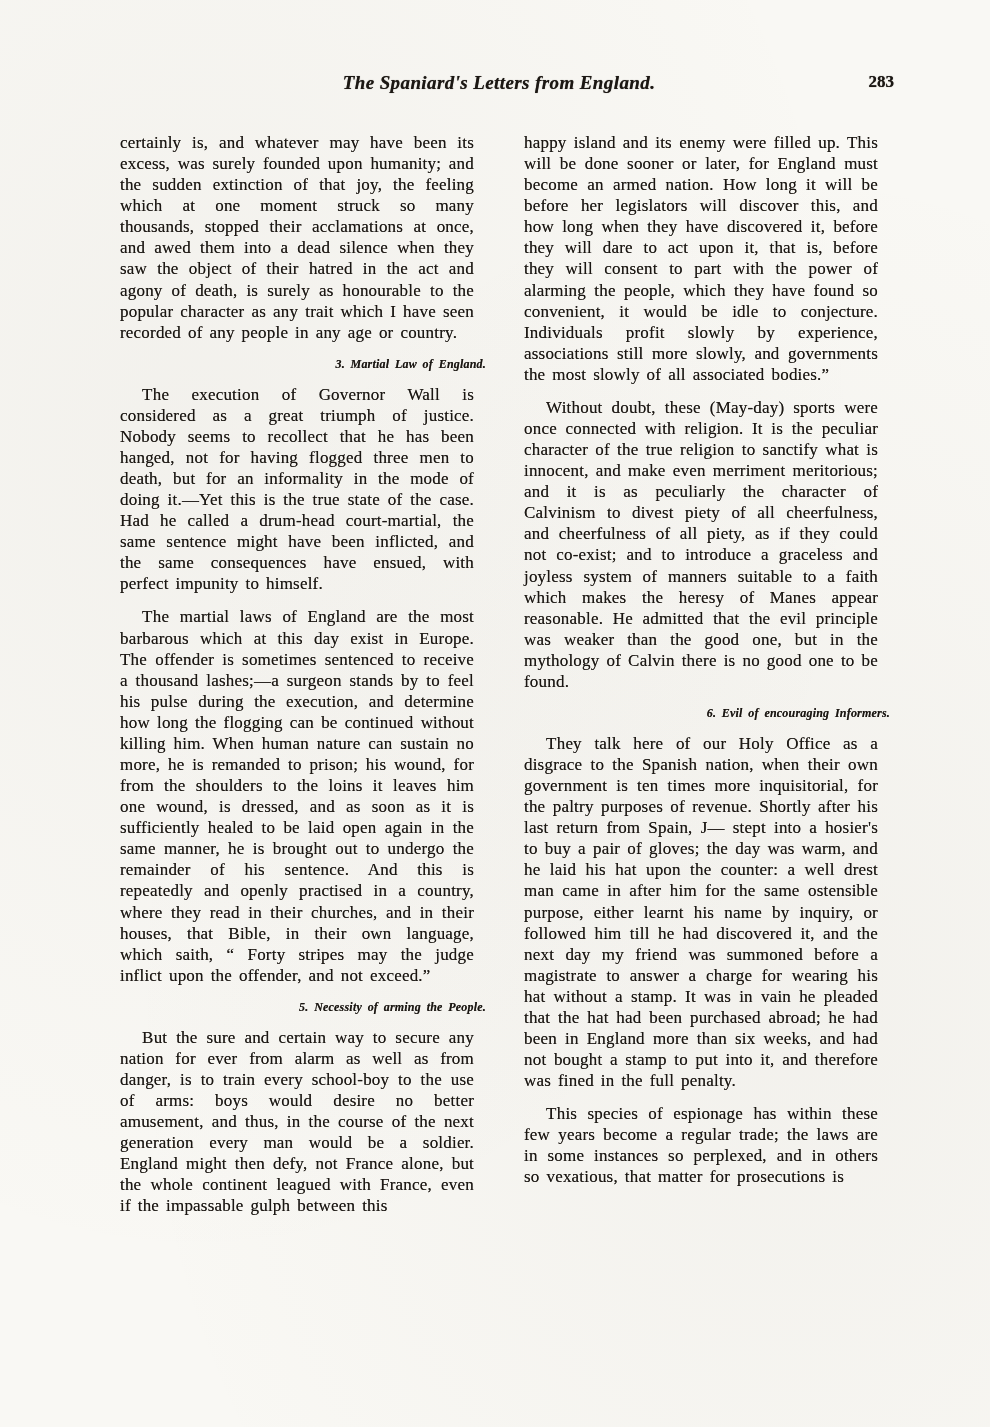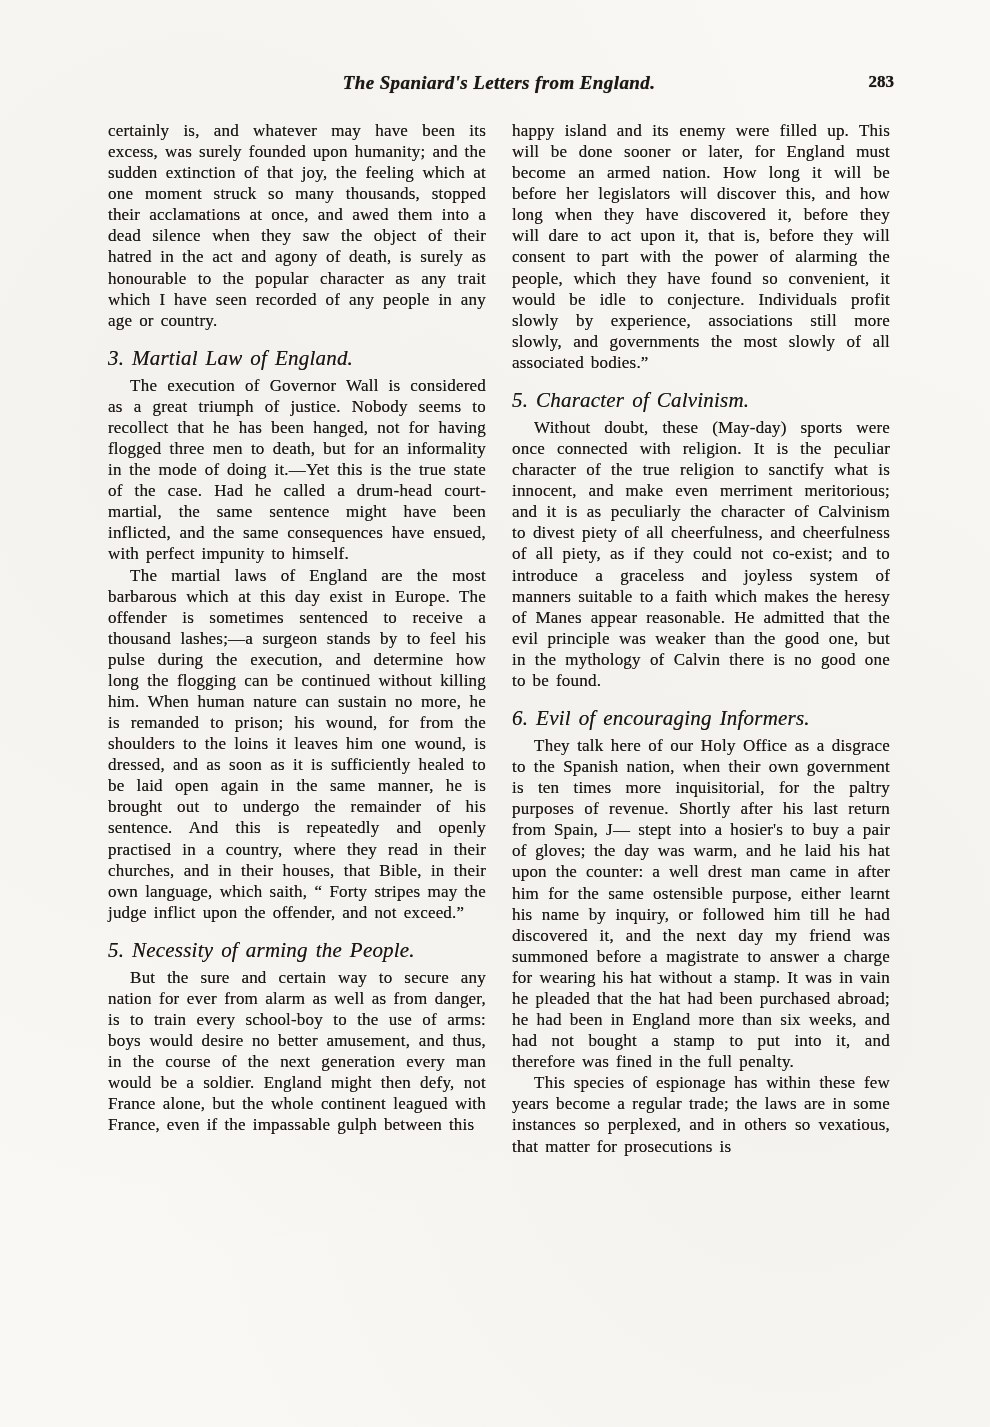--- a/index.html
+++ b/index.html
@@ -59,32 +59,32 @@
   .col {
     width: 378px;
     text-align: justify;
     font-size: 17px;
     line-height: 1.24;
     word-spacing: 2.5px;
     letter-spacing: 0.2px;
     text-shadow: 0 0 0.6px rgba(25,20,15,0.65);
   }
   .para {
-    margin: 0;
+    margin: 12px;
     text-indent: 1.3em;
   }
   .para.cont {
     text-indent: 0;
   }
   .sect-heading {
     margin: 14px 0 4px 0;
-    text-align: left;
+    text-align: right;
     font-style: italic;
-    font-weight: normal;
-    font-size: 21px;
+    font-weight: bold;
+    font-size: 12px;
     text-indent: 0;
   }
 </style>
 </head>
 <body>
 
 <div class="scan-page">
   <div class="content">
 
     <div class="running-head">
@@ -98,21 +98,20 @@
         <p class="para cont">certainly is, and whatever may have been its excess, was surely founded upon humanity; and the sudden extinction of that joy, the feeling which at one moment struck so many thousands, stopped their acclamations at once, and awed them into a dead silence when they saw the object of their hatred in the act and agony of death, is surely as honourable to the popular character as any trait which I have seen recorded of any people in any age or country.</p>
         <h3 class="sect-heading">3. Martial Law of England.</h3>
         <p class="para">The execution of Governor Wall is considered as a great triumph of justice. Nobody seems to recollect that he has been hanged, not for having flogged three men to death, but for an informality in the mode of doing it.—Yet this is the true state of the case. Had he called a drum-head court-martial, the same sentence might have been inflicted, and the same consequences have ensued, with perfect impunity to himself.</p>
         <p class="para">The martial laws of England are the most barbarous which at this day exist in Europe. The offender is sometimes sentenced to receive a thousand lashes;—a surgeon stands by to feel his pulse during the execution, and determine how long the flogging can be continued without killing him. When human nature can sustain no more, he is remanded to prison; his wound, for from the shoulders to the loins it leaves him one wound, is dressed, and as soon as it is sufficiently healed to be laid open again in the same manner, he is brought out to undergo the remainder of his sentence. And this is repeatedly and openly practised in a country, where they read in their churches, and in their houses, that Bible, in their own language, which saith, “ Forty stripes may the judge inflict upon the offender, and not exceed.”</p>
         <h3 class="sect-heading">5. Necessity of arming the People.</h3>
         <p class="para">But the sure and certain way to secure any nation for ever from alarm as well as from danger, is to train every school-boy to the use of arms: boys would desire no better amusement, and thus, in the course of the next generation every man would be a soldier. England might then defy, not France alone, but the whole continent leagued with France, even if the impassable gulph between this</p>
       </div>
 
       <div class="col">
         <p class="para cont">happy island and its enemy were filled up. This will be done sooner or later, for England must become an armed nation. How long it will be before her legislators will discover this, and how long when they have discovered it, before they will dare to act upon it, that is, before they will consent to part with the power of alarming the people, which they have found so convenient, it would be idle to conjecture. Individuals profit slowly by experience, associations still more slowly, and governments the most slowly of all associated bodies.”</p>
-        <h3 class="sect-heading">5. Character of Calvinism.</h3>
         <p class="para">Without doubt, these (May-day) sports were once connected with religion. It is the peculiar character of the true religion to sanctify what is innocent, and make even merriment meritorious; and it is as peculiarly the character of Calvinism to divest piety of all cheerfulness, and cheerfulness of all piety, as if they could not co-exist; and to introduce a graceless and joyless system of manners suitable to a faith which makes the heresy of Manes appear reasonable. He admitted that the evil principle was weaker than the good one, but in the mythology of Calvin there is no good one to be found.</p>
         <h3 class="sect-heading">6. Evil of encouraging Informers.</h3>
         <p class="para">They talk here of our Holy Office as a disgrace to the Spanish nation, when their own government is ten times more inquisitorial, for the paltry purposes of revenue. Shortly after his last return from Spain, J— stept into a hosier's to buy a pair of gloves; the day was warm, and he laid his hat upon the counter: a well drest man came in after him for the same ostensible purpose, either learnt his name by inquiry, or followed him till he had discovered it, and the next day my friend was summoned before a magistrate to answer a charge for wearing his hat without a stamp. It was in vain he pleaded that the hat had been purchased abroad; he had been in England more than six weeks, and had not bought a stamp to put into it, and therefore was fined in the full penalty.</p>
         <p class="para">This species of espionage has within these few years become a regular trade; the laws are in some instances so perplexed, and in others so vexatious, that matter for prosecutions is</p>
       </div>
 
     </div>
   </div>
 </div>
 

